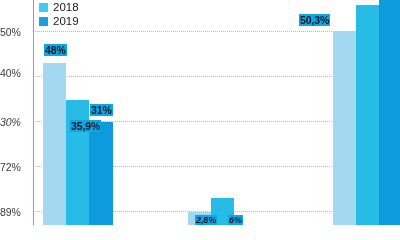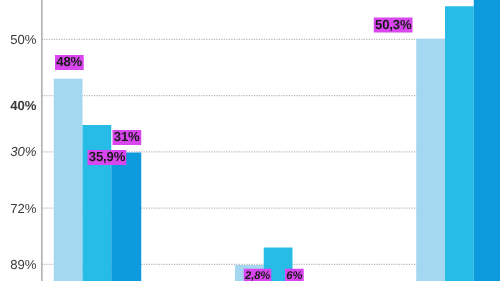--- a/index.html
+++ b/index.html
@@ -34,38 +34,38 @@
     left: 33px;
     top: 0;
     width: 0;
     height: 225px;
     border-left: 1px solid #9a9a9a;
   }
   .ytick {
     position: absolute;
     left: 0;
     width: 29px;
-    text-align: right;
+    text-align: left;
     font-size: 10.5px;
     color: #3b3b3b;
     letter-spacing: -0.1px;
   }
   
   .bar {
     position: absolute;
     bottom: 0;
   }
   
   .vlabel {
     position: absolute;
     font-size: 10.5px;
     font-weight: bold;
     color: #1a1a1a;
     white-space: nowrap;
-    background: #d946ef;
+    background: #0ea5e9;
     padding: 0 1px;
     letter-spacing: -0.1px;
   }
   .vlabel.small {
     font-size: 9px;
     font-style: italic;
   }
   
   .legend {
     position: absolute;
@@ -101,21 +101,21 @@
     <div id="gridlines-host">
         <div class="gridline" style="top: 31px;"></div>
         <div class="gridline" style="top: 76px;"></div>
         <div class="gridline" style="top: 121px;"></div>
         <div class="gridline" style="top: 166px;"></div>
         <div class="gridline" style="top: 211px;"></div>
       </div>
 
     <div id="yticks-host">
         <div class="ytick" style="top: 26px;">50%</div>
-        <div class="ytick" style="top: 79px; font-weight: bold;">40%</div>
+        <div class="ytick" style="top: 67px;">40%</div>
         <div class="ytick" style="top: 116px; font-style: italic;">30%</div>
         <div class="ytick" style="top: 161px;">72%</div>
         <div class="ytick" style="top: 206px;">89%</div>
       </div>
 
     <div class="axis-line"></div>
 
     <div id="bars-host">
         <div class="bar" style="left: 43px; width: 23px; top: 63px; height: 162px; background: rgb(164, 216, 240);"></div>
         <div class="bar" style="left: 66px; width: 23px; top: 100px; height: 125px; background: rgb(39, 188, 229);"></div>
@@ -132,15 +132,23 @@
         <div class="vlabel" style="left: 70px; top: 84px; margin-top: 36px;">35,9%</div>
         <div class="vlabel" style="left: 90px; top: 104px;">31%</div>
         <div class="vlabel small" style="left: 195px; top: 215px;">2,8%</div>
         <div class="vlabel small" style="left: 228px; top: 215px;">6%</div>
         <div class="vlabel" style="left: 299px; top: 14px;">50,3%</div>
       </div>
 
   </div>
 
   <div class="legend">
+    <div class="legend-row">
+      <span class="legend-swatch" id="sw0" style="background: rgb(68, 200, 240);"></span>
+      <span class="legend-label">2018</span>
+    </div>
+    <div class="legend-row">
+      <span class="legend-swatch" id="sw1" style="background: rgb(26, 159, 224);"></span>
+      <span class="legend-label">2019</span>
+    </div>
   </div>
 
 </div>
 
 </body></html>

